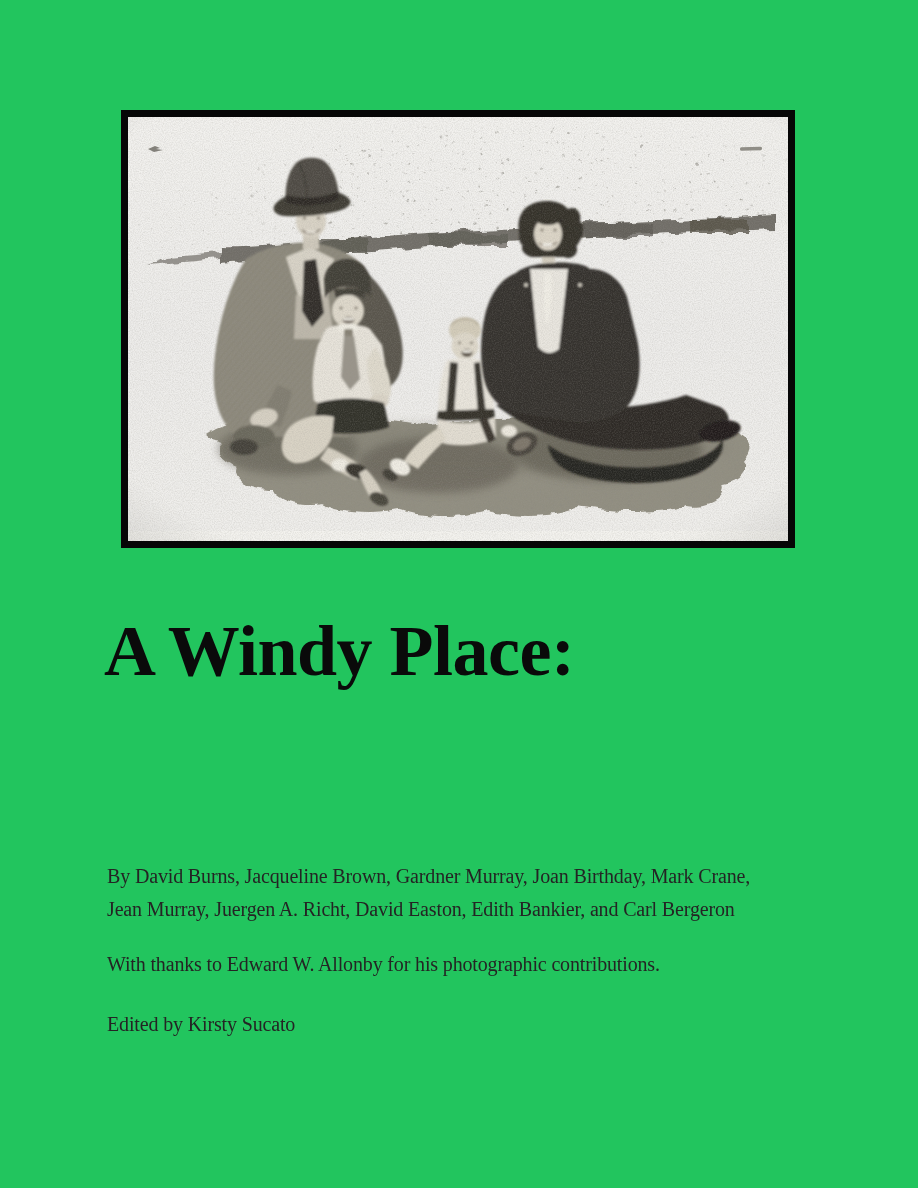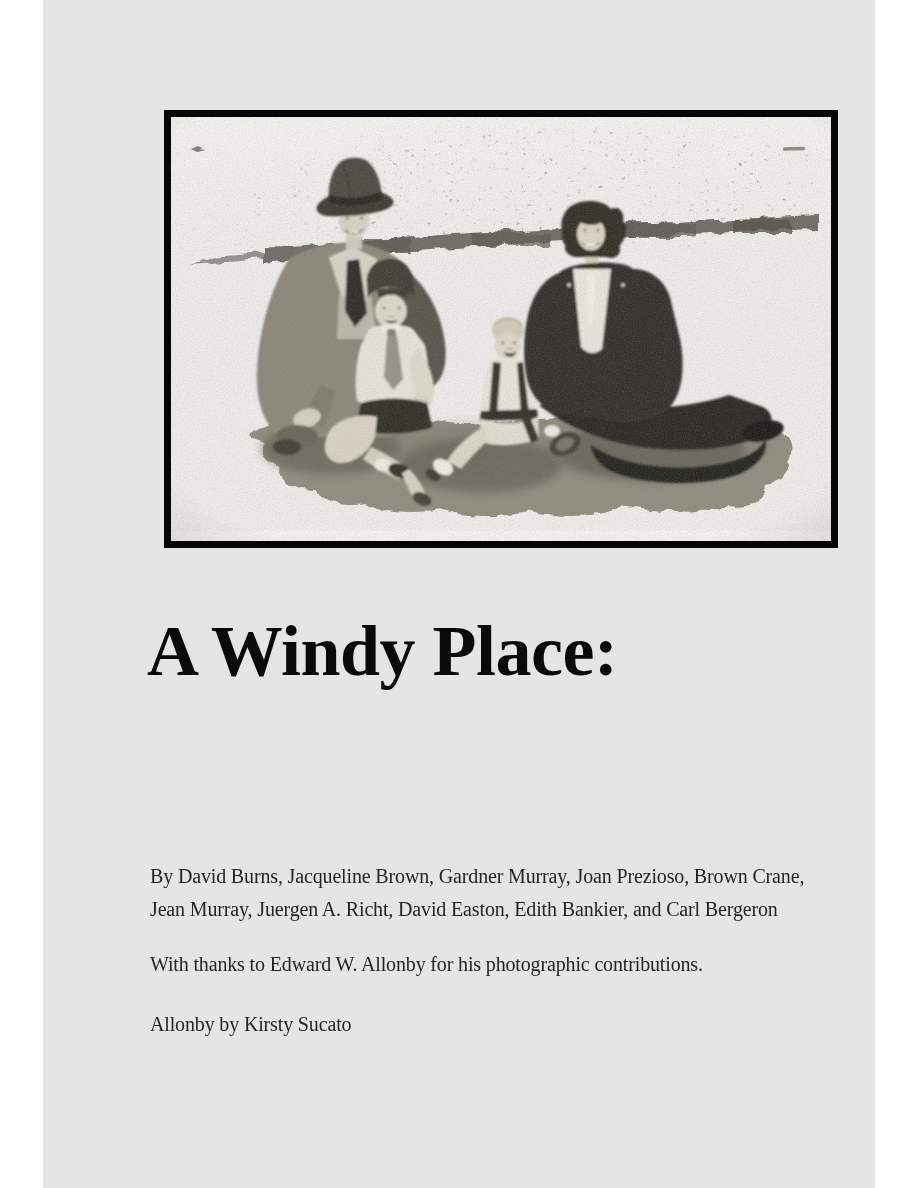--- a/index.html
+++ b/index.html
@@ -1,18 +1,18 @@
 <!DOCTYPE html>
 <html><head>
 <meta charset="utf-8">
 <style>
   html, body { margin:0; padding:0; background:#ffffff; }
   .page {
-    position:relative; width:832px; height:1188px; margin:0 auto;
-    background:#e5e5e5; overflow:hidden;
+    position:relative; width:918px; height:1188px; margin:0 auto;
+    background:#22c55e; overflow:hidden;
     font-family:"Liberation Serif", serif; color:#222222;
   }
   .photo-frame {
     position:absolute; left:121px; top:110px; margin:0;
     width:660px; height:424px;
     border:7px solid #060606; background:#edecea;
   }
   .photo-frame svg { display:block; width:660px; height:424px; }
   .title {
     position:absolute; left:104px; top:615px; margin:0;
@@ -226,21 +226,21 @@
       <rect x="0" y="414" width="660" height="10" fill="#f3f2ef" opacity="0.85"></rect>
       <rect width="660" height="424" filter="url(#grain)" opacity="0.9"></rect>
       <rect width="660" height="424" fill="url(#vig)"></rect>
     </svg>
   </figure>
 
   <h1 class="title">A Windy Place:</h1>
 
 
   <div class="byline">
-    <div>By David Burns, Jacqueline Brown, Gardner Murray, Joan Prezioso, Brown Crane,</div>
+    <div>By David Burns, Jacqueline Brown, Gardner Murray, Joan Birthday, Mark Crane,</div>
     <div>Jean Murray, Juergen A. Richt, David Easton, Edith Bankier, and Carl Bergeron</div>
   </div>
 
   <p class="thanks">With thanks to Edward W. Allonby for his photographic contributions.</p>
 
-  <p class="editor">Allonby by Kirsty Sucato</p>
+  <p class="editor">Edited by Kirsty Sucato</p>
 
 </div>
 
 </body></html>

